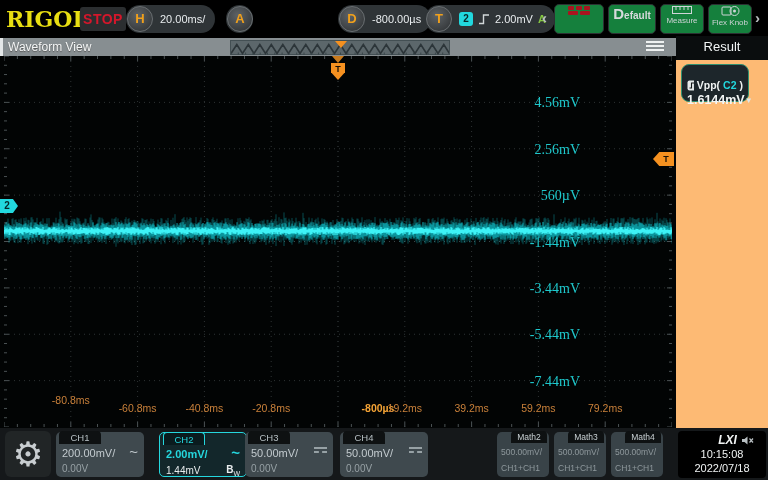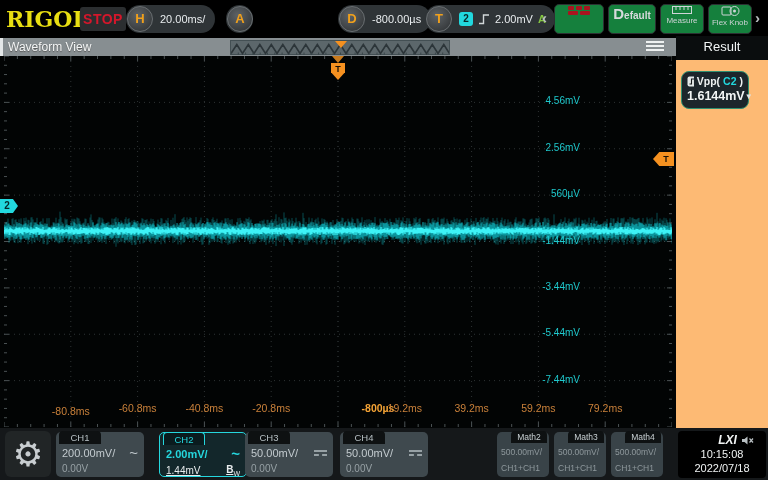--- a/index.html
+++ b/index.html
@@ -56,21 +56,21 @@
   #overview { position:absolute; left:230px; top:2px; width:220px; height:15px; background:#5c676b;
           border:1px solid #434f53; cursor:pointer; }
   #ov-tri { position:absolute; left:104px; top:0; width:0; height:0;
           border-left:6px solid transparent; border-right:6px solid transparent;
           border-top:7px solid #f59120; }
   #hamburger { position:absolute; left:646px; top:3px; width:18px; height:12px; cursor:pointer; }
   #hamburger i { display:block; width:18px; height:2px; background:#eef1f1; margin-bottom:2px; }
 
   
   #plot { position:absolute; left:0; top:56px; width:676px; height:372px; background:#020404; }
-  .y-label { position:absolute; color:#1fc9cd; font-size:10px; white-space:nowrap; }
+  .y-label { position:absolute; color:#1fc9cd; font-size:14px; white-space:nowrap;font-family:Liberation Serif, serif; }
   .x-label { position:absolute; color:#c9803a; font-size:10.5px; transform:translateX(-50%); white-space:nowrap; }
   .x-label.center { color:#f5a436; font-weight:bold; }
   #trig-open-tri { position:absolute; left:332px; top:56px; width:0; height:0;
           border-left:6px solid transparent; border-right:6px solid transparent;
           border-top:7px solid #c87a1d; }
   #trig-flag { position:absolute; left:331px; top:63px; width:14px; height:17px; background:#f59120;
           clip-path:polygon(0 0,100% 0,100% 55%,50% 100%,0 55%); color:#1a1206; font-size:9px;
           font-weight:bold; text-align:center; line-height:13px; cursor:grab; }
   #ch2-marker { position:absolute; left:0; top:199px; width:18px; height:14px; background:#22d8de;
           clip-path:polygon(0 0,72% 0,100% 50%,72% 100%,0 100%); color:#04282a; font-size:10px;
@@ -78,47 +78,47 @@
   #trig-level-marker { position:absolute; left:653px; top:152px; width:21px; height:14px; background:#f59120;
           clip-path:polygon(30% 0,100% 0,100% 100%,30% 100%,0 50%); color:#1a1206; font-size:9px;
           font-weight:bold; text-align:center; line-height:14px; padding-left:5px; cursor:grab; }
   #plot-menu { position:absolute; left:640px; top:396px; width:30px; height:24px; color:#eef2f2;
           font-size:16px; font-weight:bold; letter-spacing:-2px; cursor:pointer; }
 
   
   #rpanel { position:absolute; left:676px; top:36px; width:92px; height:392px; background:#fdba74; }
   #rpanel-head { position:absolute; left:0; top:0; width:92px; height:24px; background:#0a0d0e;
           color:#f2f5f5; font-size:13px; text-align:center; line-height:22px; }
-  #result-card { position:absolute; left:5px; top:35px; width:68px; height:38px; background:#1d262b;
-          border:1.5px solid #2f8f70; border-radius:8px; padding:3px 5px; cursor:pointer; }
+  #result-card { position:absolute; left:5px; top:28px; width:68px; height:38px; background:#1d262b;
+          border:1.5px solid #2f8f70; border-radius:8px; padding:14px 5px; cursor:pointer; }
   .meas-row1 { display:flex; align-items:center; gap:3px; }
   .meas-name { color:#eef2f2; font-size:10.5px; font-weight:bold; }
   .meas-src { color:#22d8de; font-size:10.5px; font-weight:bold; }
   .meas-row2 { display:flex; align-items:center; justify-content:space-between; margin-top:2px; }
   .meas-value { color:#f2f5f5; font-size:12.5px; font-weight:bold; }
   .dd-arrow { color:#dfe5e5; font-size:8px; }
 
   
   #bottombar { position:absolute; left:0; top:428px; width:768px; height:52px; background:#15181a; }
   #fn-btn { position:absolute; left:5px; top:3px; width:46px; height:46px; background:#212526;
           border-radius:6px; text-align:center; cursor:pointer; }
   #fn-btn span { font-size:34px; color:#c8cdd0; line-height:46px; }
   .ch-card { position:absolute; top:4px; width:88px; height:45px; background:#3f494e;
           border-radius:5px; cursor:pointer; }
   .ch-tab { position:absolute; left:3px; top:-1px; width:42px; height:13px; background:#0e1112;
           border-radius:4px 4px 0 0; color:#b6bfc3; font-size:9.5px; text-align:center; line-height:13px; }
   .ch-row1 { position:absolute; left:6px; top:15px; right:6px; display:flex;
-          justify-content:space-between; align-items:center; color:#c3cbcf; font-size:11px; }
+          justify-content:space-between; color:#c3cbcf; font-size:11px; }
   .ch-row2 { position:absolute; left:6px; top:31px; right:6px; display:flex;
           justify-content:space-between; align-items:center; color:#97a1a5; font-size:10px; }
   #card-ch1 { left:56px; } #card-ch2 { left:159px; } #card-ch3 { left:245px; } #card-ch4 { left:340px; }
   #card-ch2 { background:#13272b; border:1.5px solid #25d7de; }
   #card-ch2 .ch-tab { color:#25d7de; border:1px solid #25d7de; border-bottom:none; background:#0a1b1e; }
   #card-ch2 .ch-row1 { color:#25d7de; font-weight:bold; }
-  #card-ch2 .ch-row2 { color:#e8ecee;text-decoration:underline; }
+  #card-ch2 .ch-row2 { color:#e8ecee; }
   .ac-sym { font-size:15px; line-height:10px; }
   .dc-sym { width:13px; height:7px; border-top:2px solid #97a1a5; position:relative; }
   .dc-sym::after { content:""; position:absolute; left:0; top:2px; width:13px; border-bottom:2px dashed #97a1a5; }
   .bw-sym b { font-size:10px; } .bw-sym sub { font-size:7px; }
   .math-card { position:absolute; top:4px; width:52px; height:45px; background:#394348;
           border-radius:5px; cursor:pointer; }
   .math-tab { position:absolute; right:2px; top:-1px; width:36px; height:12px; background:#0e1112;
           border-radius:4px 4px 0 0; color:#c8d0d3; font-size:8.5px; text-align:center; line-height:12px; }
   .math-row1 { position:absolute; left:4px; top:15px; color:#8e989c; font-size:8.5px; white-space:nowrap; }
   .math-row2 { position:absolute; left:4px; top:31px; color:#8e989c; font-size:8.5px; white-space:nowrap; }
@@ -232,21 +232,21 @@
     <div id="ylabels">
         <span class="y-label" style="top: 39.375px; right: 96px;">4.56mV</span>
         <span class="y-label" style="top: 85.75px; right: 96px;">2.56mV</span>
         <span class="y-label" style="top: 132.125px; right: 96px;">560µV</span>
         <span class="y-label" style="top: 178.5px; right: 96px;">-1.44mV</span>
         <span class="y-label" style="top: 224.875px; right: 96px;">-3.44mV</span>
         <span class="y-label" style="top: 271.25px; right: 96px;">-5.44mV</span>
         <span class="y-label" style="top: 317.625px; right: 96px;">-7.44mV</span>
       </div>
     <div id="xlabels">
-        <span class="x-label" style="left: 70.8px; top: 349px;">-80.8ms</span>
+        <span class="x-label" style="left: 70.8px; top: 338px;">-80.8ms</span>
         <span class="x-label" style="left: 137.6px; top: 346px;">-60.8ms</span>
         <span class="x-label" style="left: 204.4px; top: 346px;">-40.8ms</span>
         <span class="x-label" style="left: 271.2px; top: 346px;">-20.8ms</span>
         <span class="x-label center" style="left: 338px; top: 346px; margin-left: 40px;">-800µs</span>
         <span class="x-label" style="left: 404.8px; top: 346px;">19.2ms</span>
         <span class="x-label" style="left: 471.6px; top: 346px;">39.2ms</span>
         <span class="x-label" style="left: 538.4px; top: 346px;">59.2ms</span>
         <span class="x-label" style="left: 605.2px; top: 346px;">79.2ms</span>
       </div>
     <div id="plot-menu">&gt;≡</div>

